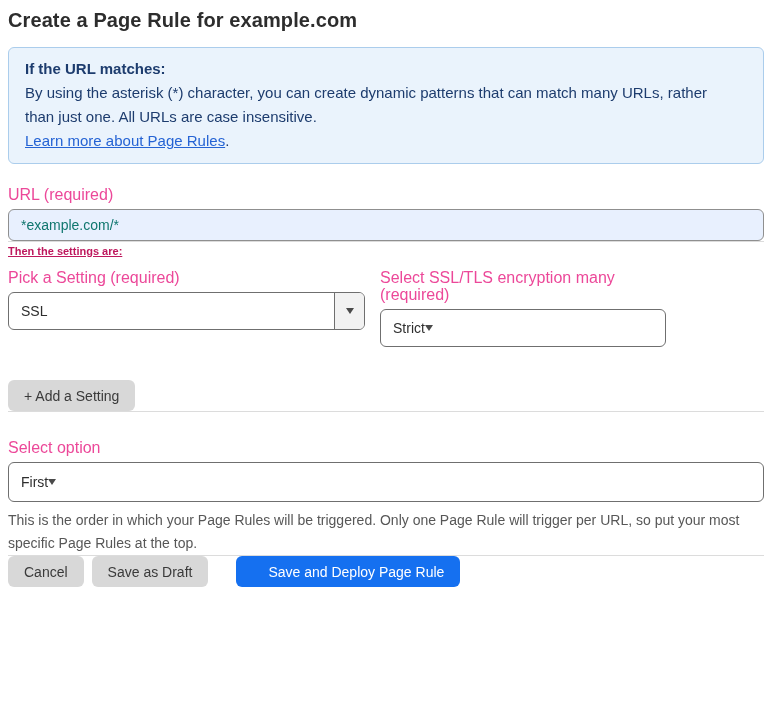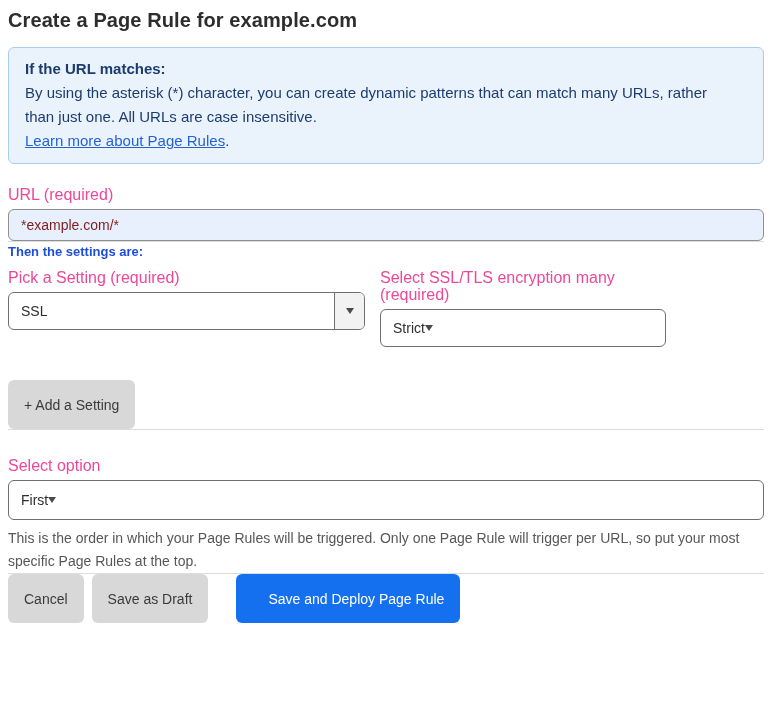--- a/index.html
+++ b/index.html
@@ -38,29 +38,29 @@
   .info-link-line{font-size:15px;line-height:23px;}
   .info-link{color:var(--link);text-decoration:underline;cursor:pointer;}
   .info-suffix{color:var(--info-text);}
   .field-label{
     display:block;font-size:16px;line-height:17px;color:#ec4899;margin:0 0 6px 0;
   }
   .url-input{
     width:100%;height:32px;
     background:var(--input-bg);
     border:1px solid #8f8f8f;border-radius:6px;
-    padding:0 12px;font-size:14px;color:#7f1d1d;
+    padding:0 12px;font-size:14px;color:#0f766e;
     font-family:"Liberation Sans","DejaVu Sans",sans-serif;
     outline:none;
   }
   hr.divider{border:none;border-top:1px solid var(--divider);margin:0;}
   .divider-1{margin-top:39px;margin-bottom:18px;}
   .divider-2{margin-top:14px;margin-bottom:18px;}
   .divider-3{margin-top:7px;margin-bottom:18px;}
-  h2{font-size:13px;line-height:19px;font-weight:700;color:#1d4ed8;margin:0;}
+  h2{font-size:11px;line-height:19px;font-weight:700;color:#be185d;margin:0;text-decoration:underline;}
   .selects-row{display:flex;margin-top:8px;gap:15px;}
   .group-setting{width:357px;}
   .group-mode{width:286px;}
   .select{
     border:1px solid var(--border-gray);
     border-radius:6px;
     display:flex;align-items:center;
     font-size:14px;color:#2e2e2e;
     background:#fff;cursor:pointer;
     height:38px;
@@ -73,21 +73,21 @@
     background:#f2f2f2;border-left:1px solid var(--border-gray);
     border-radius:0 5px 5px 0;
   }
   .caret{
     width:0;height:0;display:inline-block;
     border-left:4.5px solid transparent;
     border-right:4.5px solid transparent;
     border-top:6px solid #4a4a4a;
   }
   .btn{
-    border:none;border-radius:6px;height:49px;padding:0 16px;
+    border:none;border-radius:6px;height:31px;padding:0 16px;
     font-size:14px;font-family:"Liberation Sans","DejaVu Sans",sans-serif;
     cursor:pointer;display:inline-flex;align-items:center;justify-content:center;
   }
   .gray-btn{background:var(--btn-gray);color:#3a3a3a;}
   .primary-btn{background:var(--accent);color:#ffffff;margin-left:20px;padding-left:32px;}
   .add-setting{margin-top:33px;}
   .order-label{margin-top:27px;}
   .full-select{height:40px;margin-top:0;}
   .help-text{
     margin:7px 0 0 0;font-size:14px;line-height:23px;color:#575757;max-width:752px;

